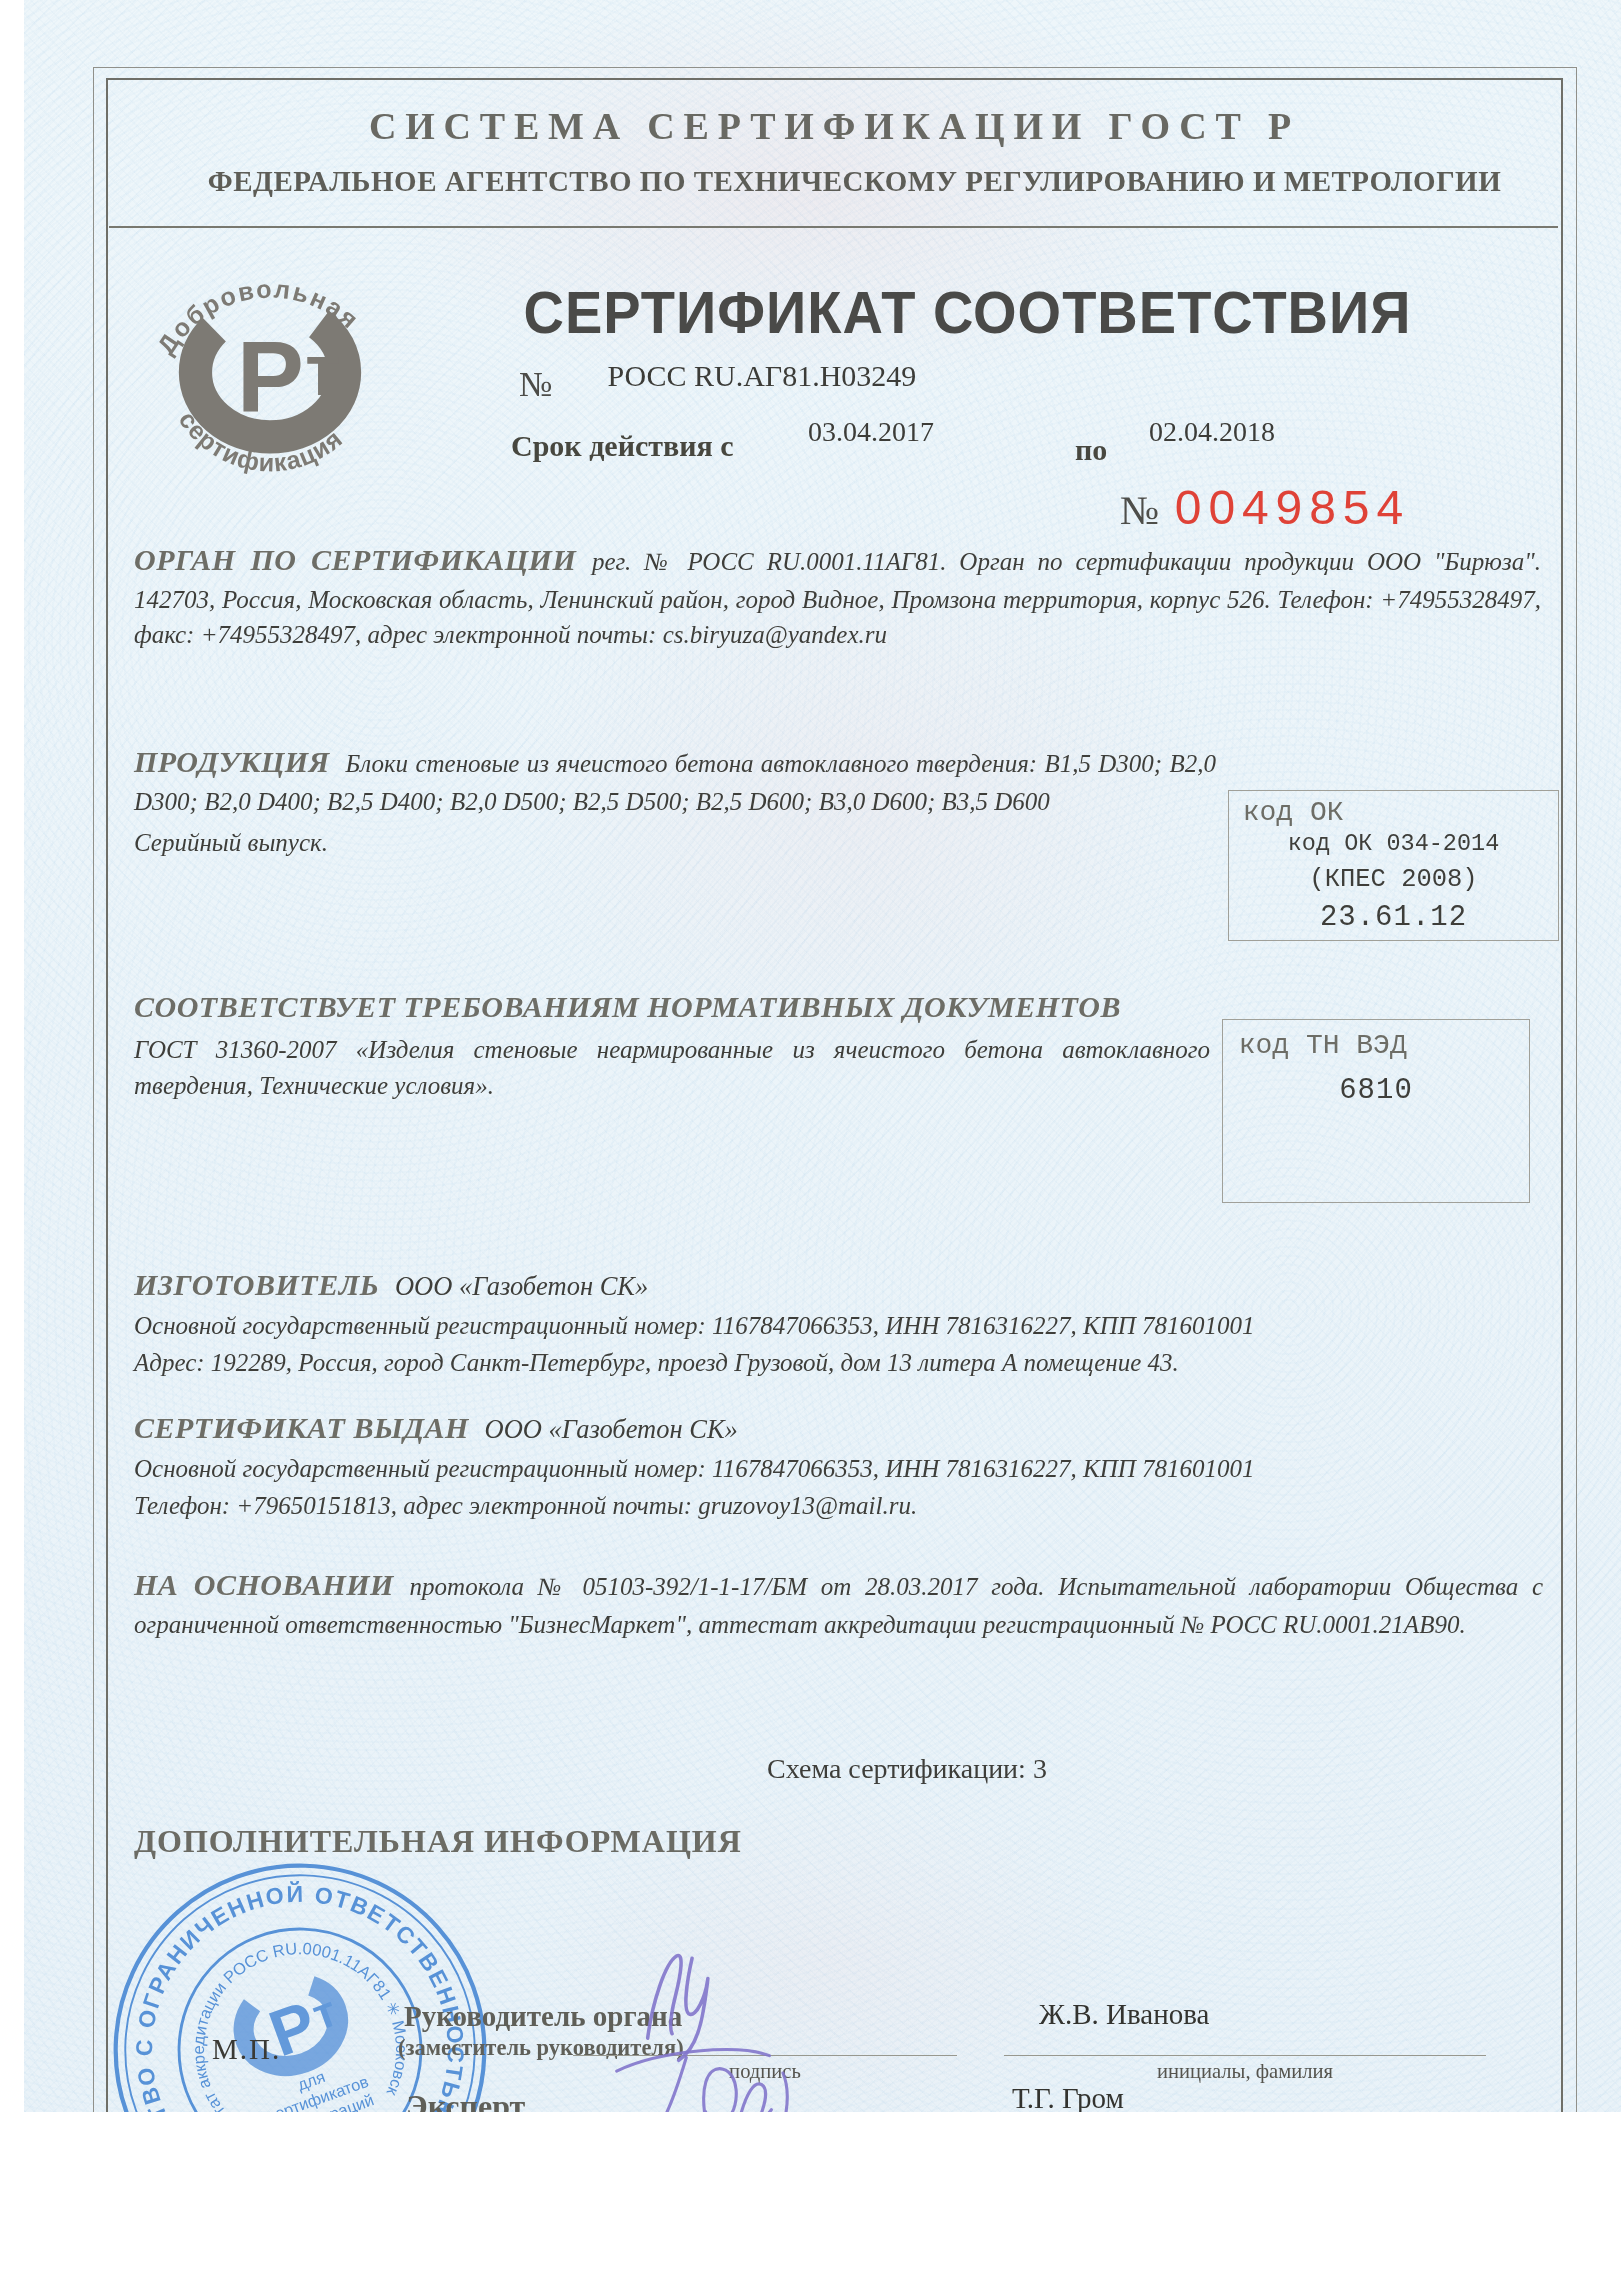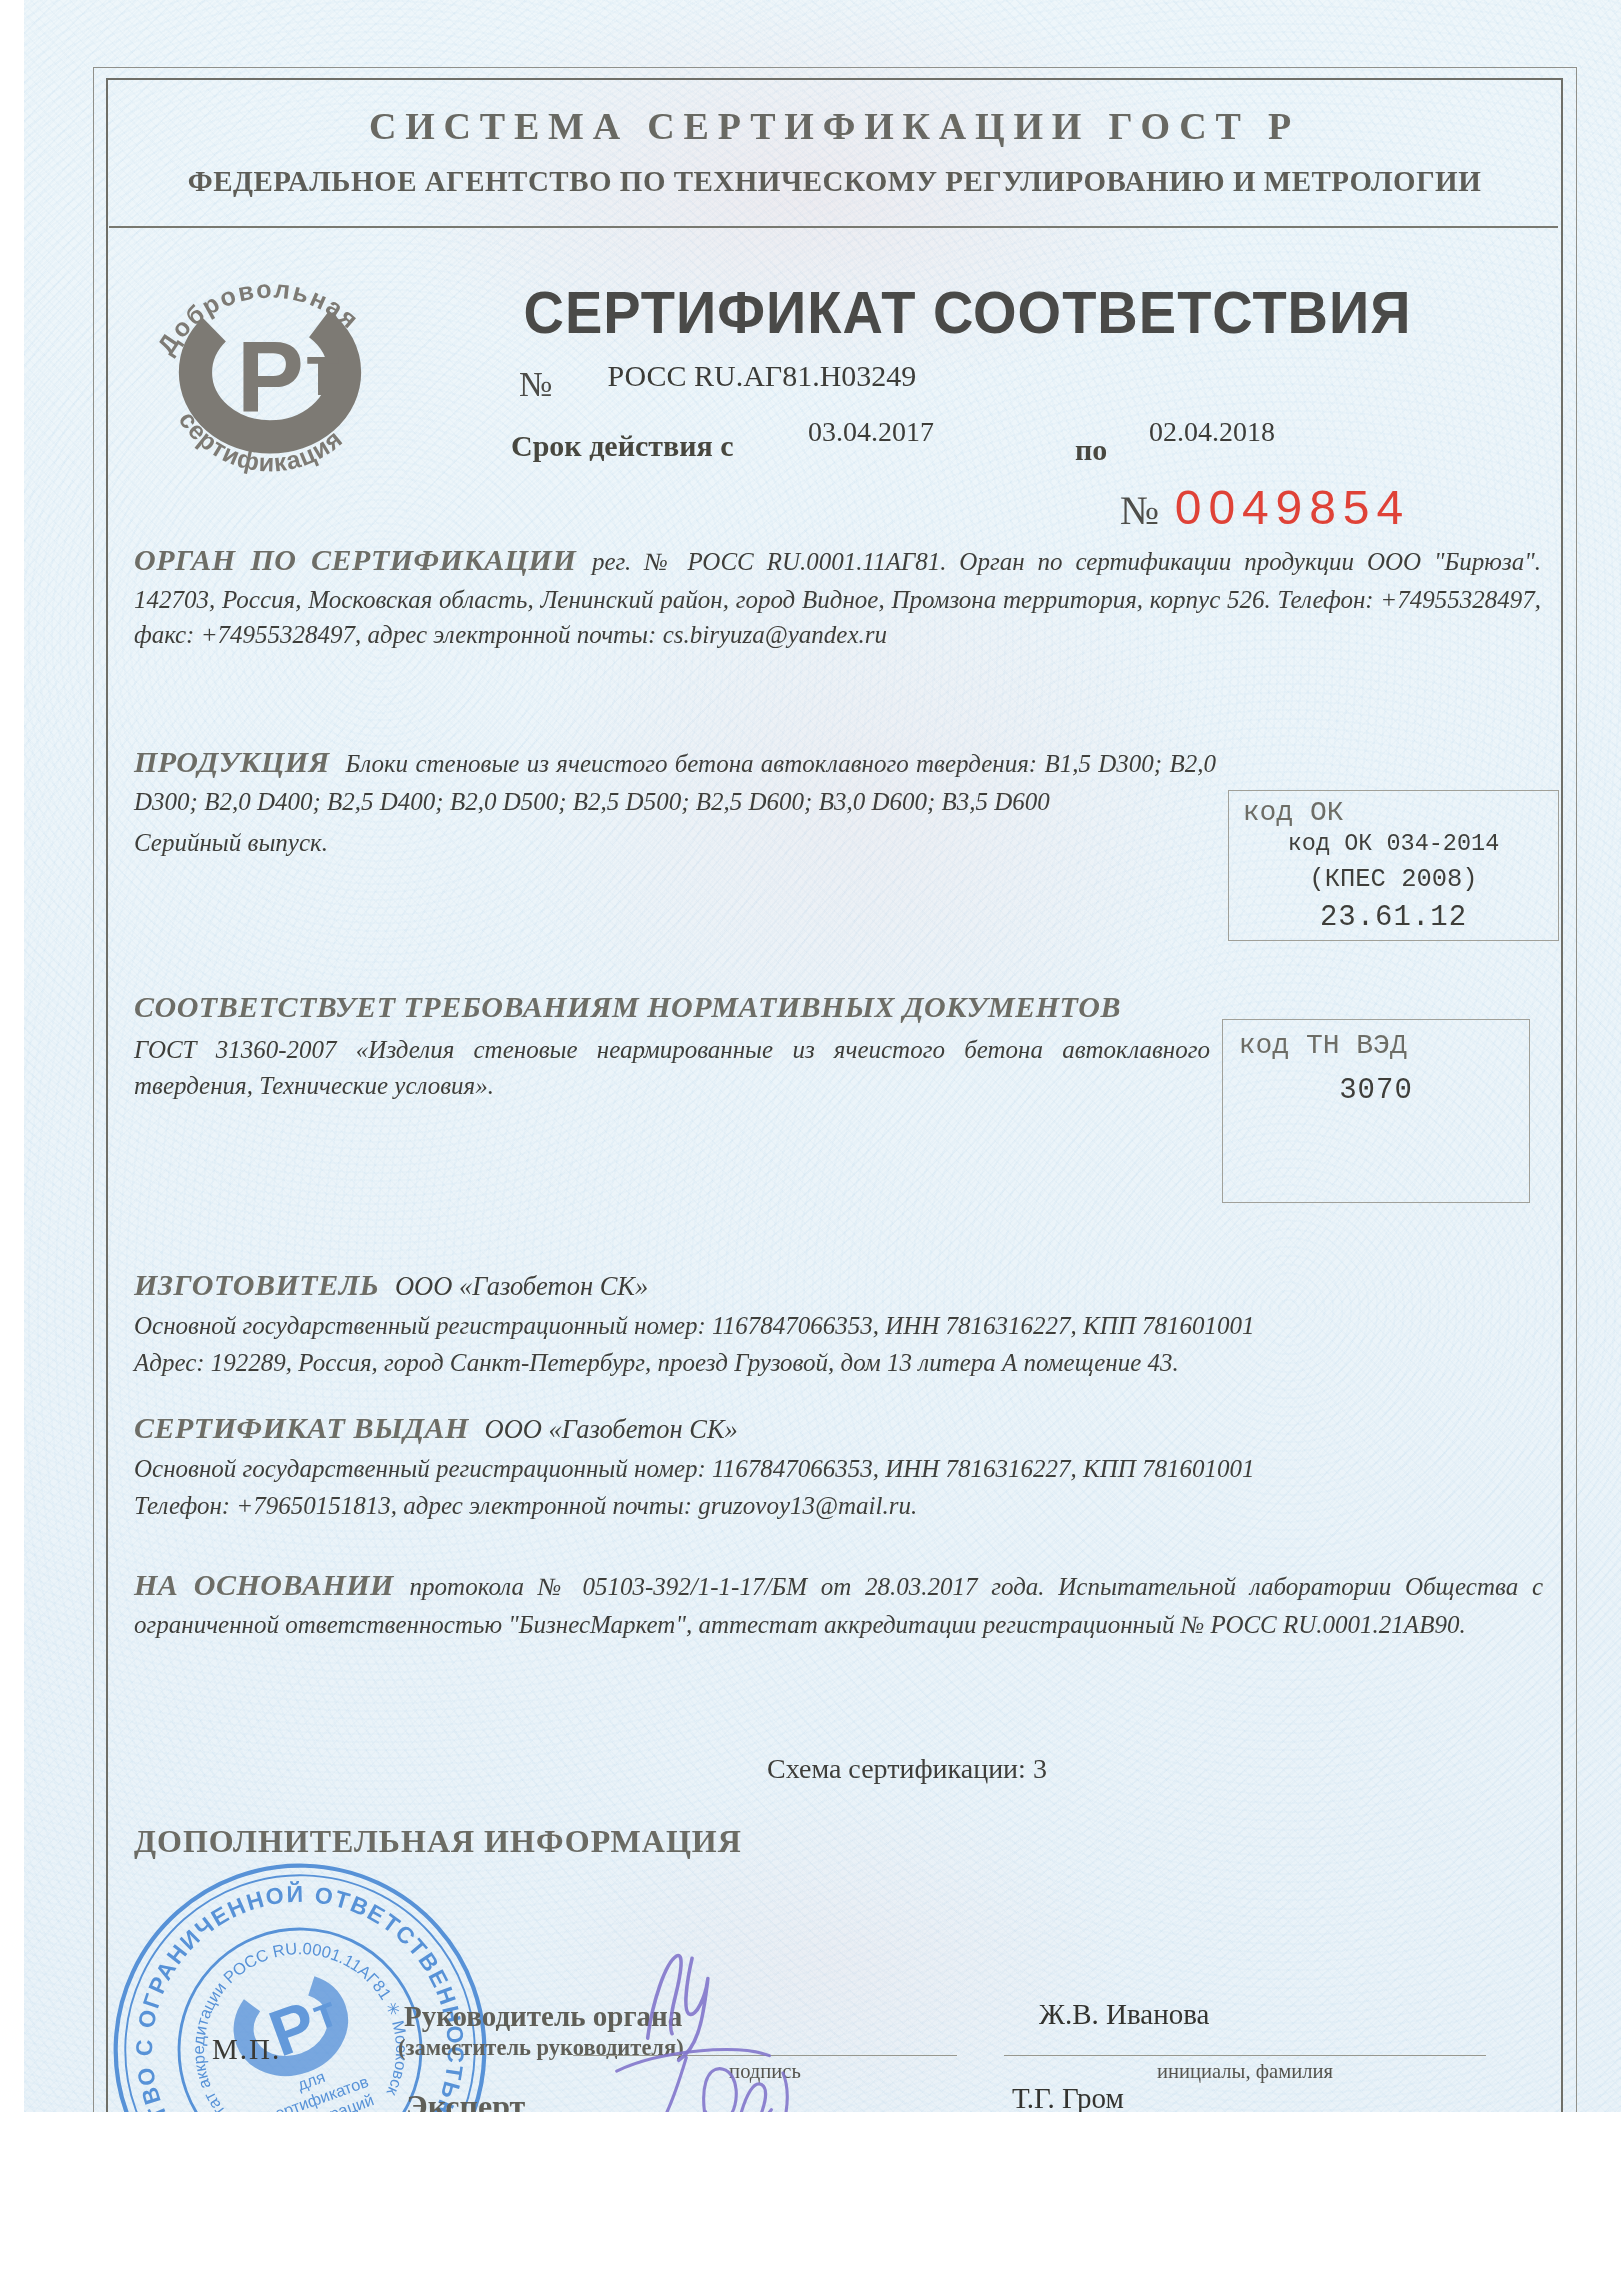--- a/index.html
+++ b/index.html
@@ -18,21 +18,21 @@
     margin-left: 24px;
   }
   .frame-outer{position:absolute;left:69px;top:67px;width:1482px;height:2137px;border:1.5px solid #90908a;}
   .frame-inner{position:absolute;left:82px;top:78px;width:1453px;height:2112px;border:2.9px solid #6f6f68;}
   .hdr-divider{position:absolute;left:85px;top:226px;width:1449px;height:2px;background:#78786f;}
 
   .abs{position:absolute;}
   #sys-title{left:84px;width:1453px;top:104px;text-align:center;font-size:38px;font-weight:bold;
     color:#696963;letter-spacing:8.8px;}
   #agency{left:84px;width:1453px;top:165px;text-align:center;font-size:29px;font-weight:bold;
-    color:#5d5d57;letter-spacing:0.5px;}
+    color:#5d5d57;letter-spacing:0.5px;padding-left:20px;}
   #rst-logo{left:110px;top:243px;width:272px;height:263px;}
   #cert-title{left:392px;width:1103px;top:280px;text-align:center;
     font-family:"Liberation Sans",sans-serif;font-weight:bold;font-size:56px;color:#4a4a48;
     letter-spacing:1px;transform:scaleY(1.05);}
 
   #cert-no{left:495px;top:355px;}
   #cert-no .nosign{font-size:35px;color:#4c4c48;position:relative;top:9.8px;}
   #cert-no .noval{font-size:30px;color:#3c3c38;margin-left:51px;}
 
   #validity-label{left:487px;top:429px;font-size:30px;font-weight:bold;color:#47473f;}
@@ -161,21 +161,21 @@
     <div class="l2">(КПЕС 2008)</div>
     <div class="l3">23.61.12</div>
   </div>
 
   <div class="abs sec" id="sec-conforms">
     <span class="sec-label">СООТВЕТСТВУЕТ ТРЕБОВАНИЯМ НОРМАТИВНЫХ ДОКУМЕНТОВ</span><span>ГОСТ 31360-2007 «Изделия стеновые неармированные из ячеистого бетона автоклавного твердения, Технические условия».</span>
   </div>
 
   <div class="abs code-box" id="box-tnved">
     <div class="box-label">код ТН ВЭД</div>
-    <div class="val">3070</div>
+    <div class="val">6810</div>
   </div>
 
   <div class="abs sec" id="sec-manufacturer">
     <div>
       <span class="sec-label">ИЗГОТОВИТЕЛЬ</span><span class="org-name">ООО «Газобетон СК»</span>
     </div>
     <div class="sec-line">Основной государственный регистрационный номер: 1167847066353, ИНН 7816316227, КПП 781601001</div>
     <div class="sec-line">Адрес: 192289, Россия, город Санкт-Петербург, проезд Грузовой, дом 13 литера А помещение 43.</div>
   </div>
 

